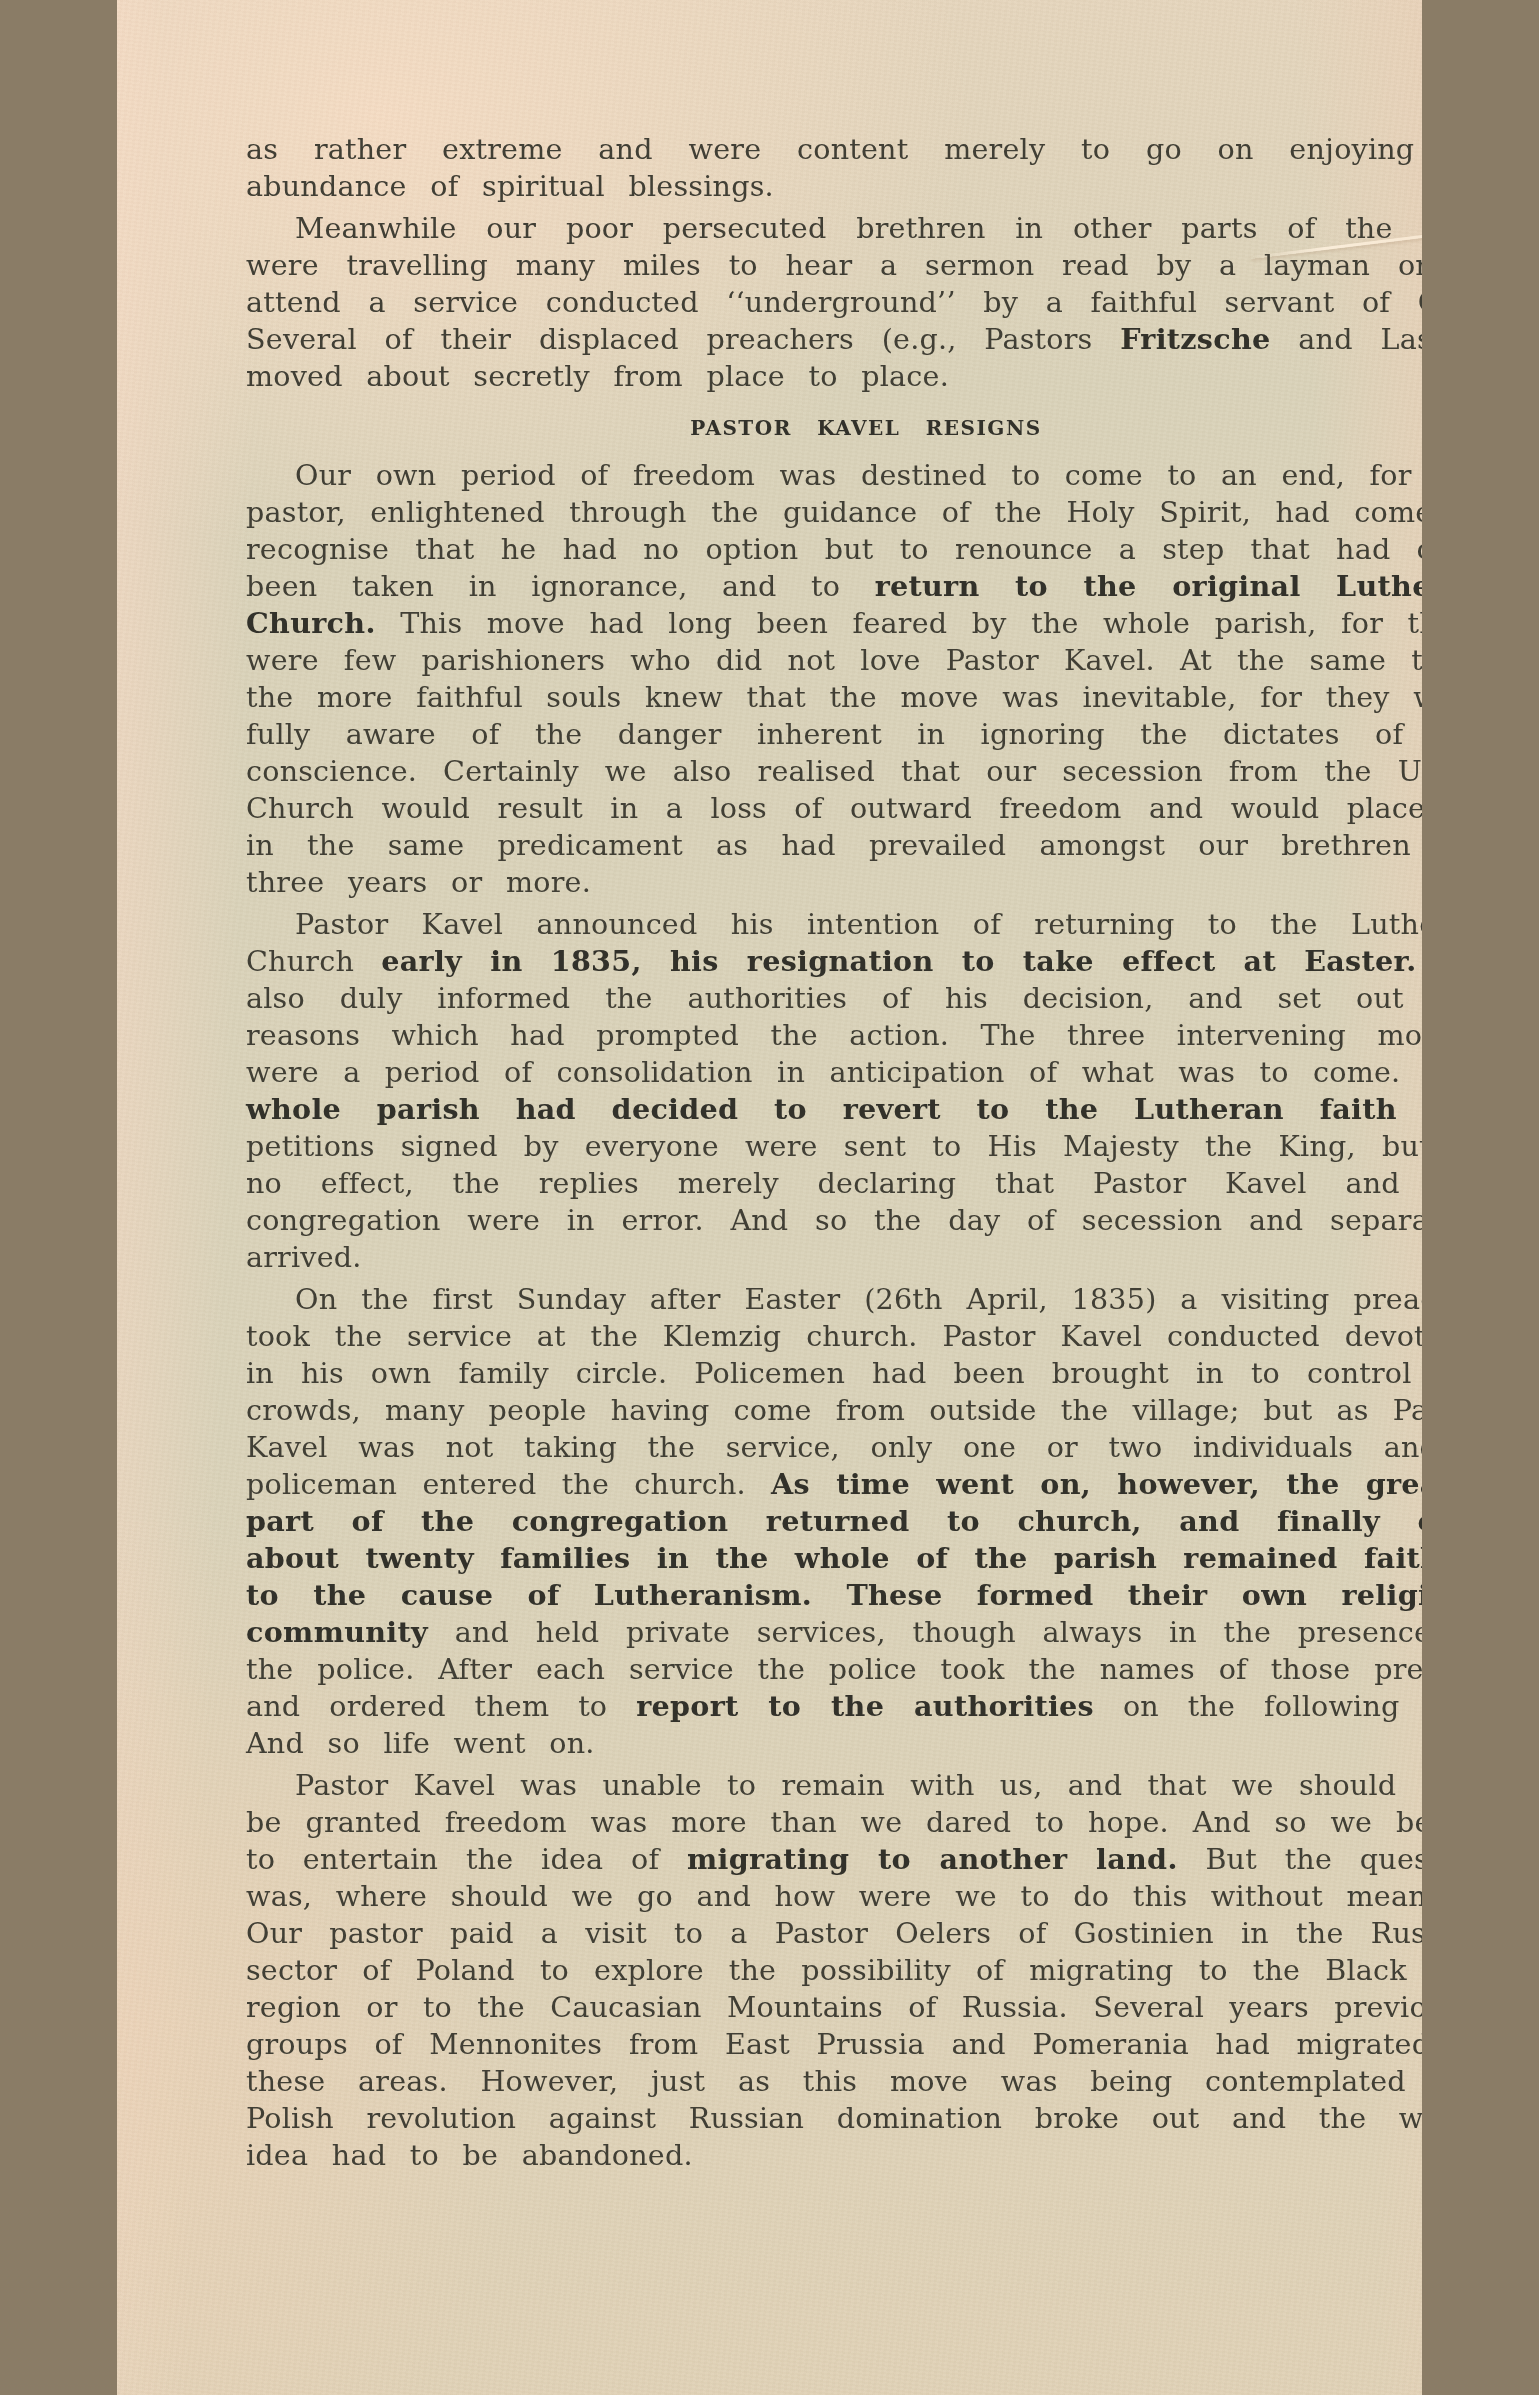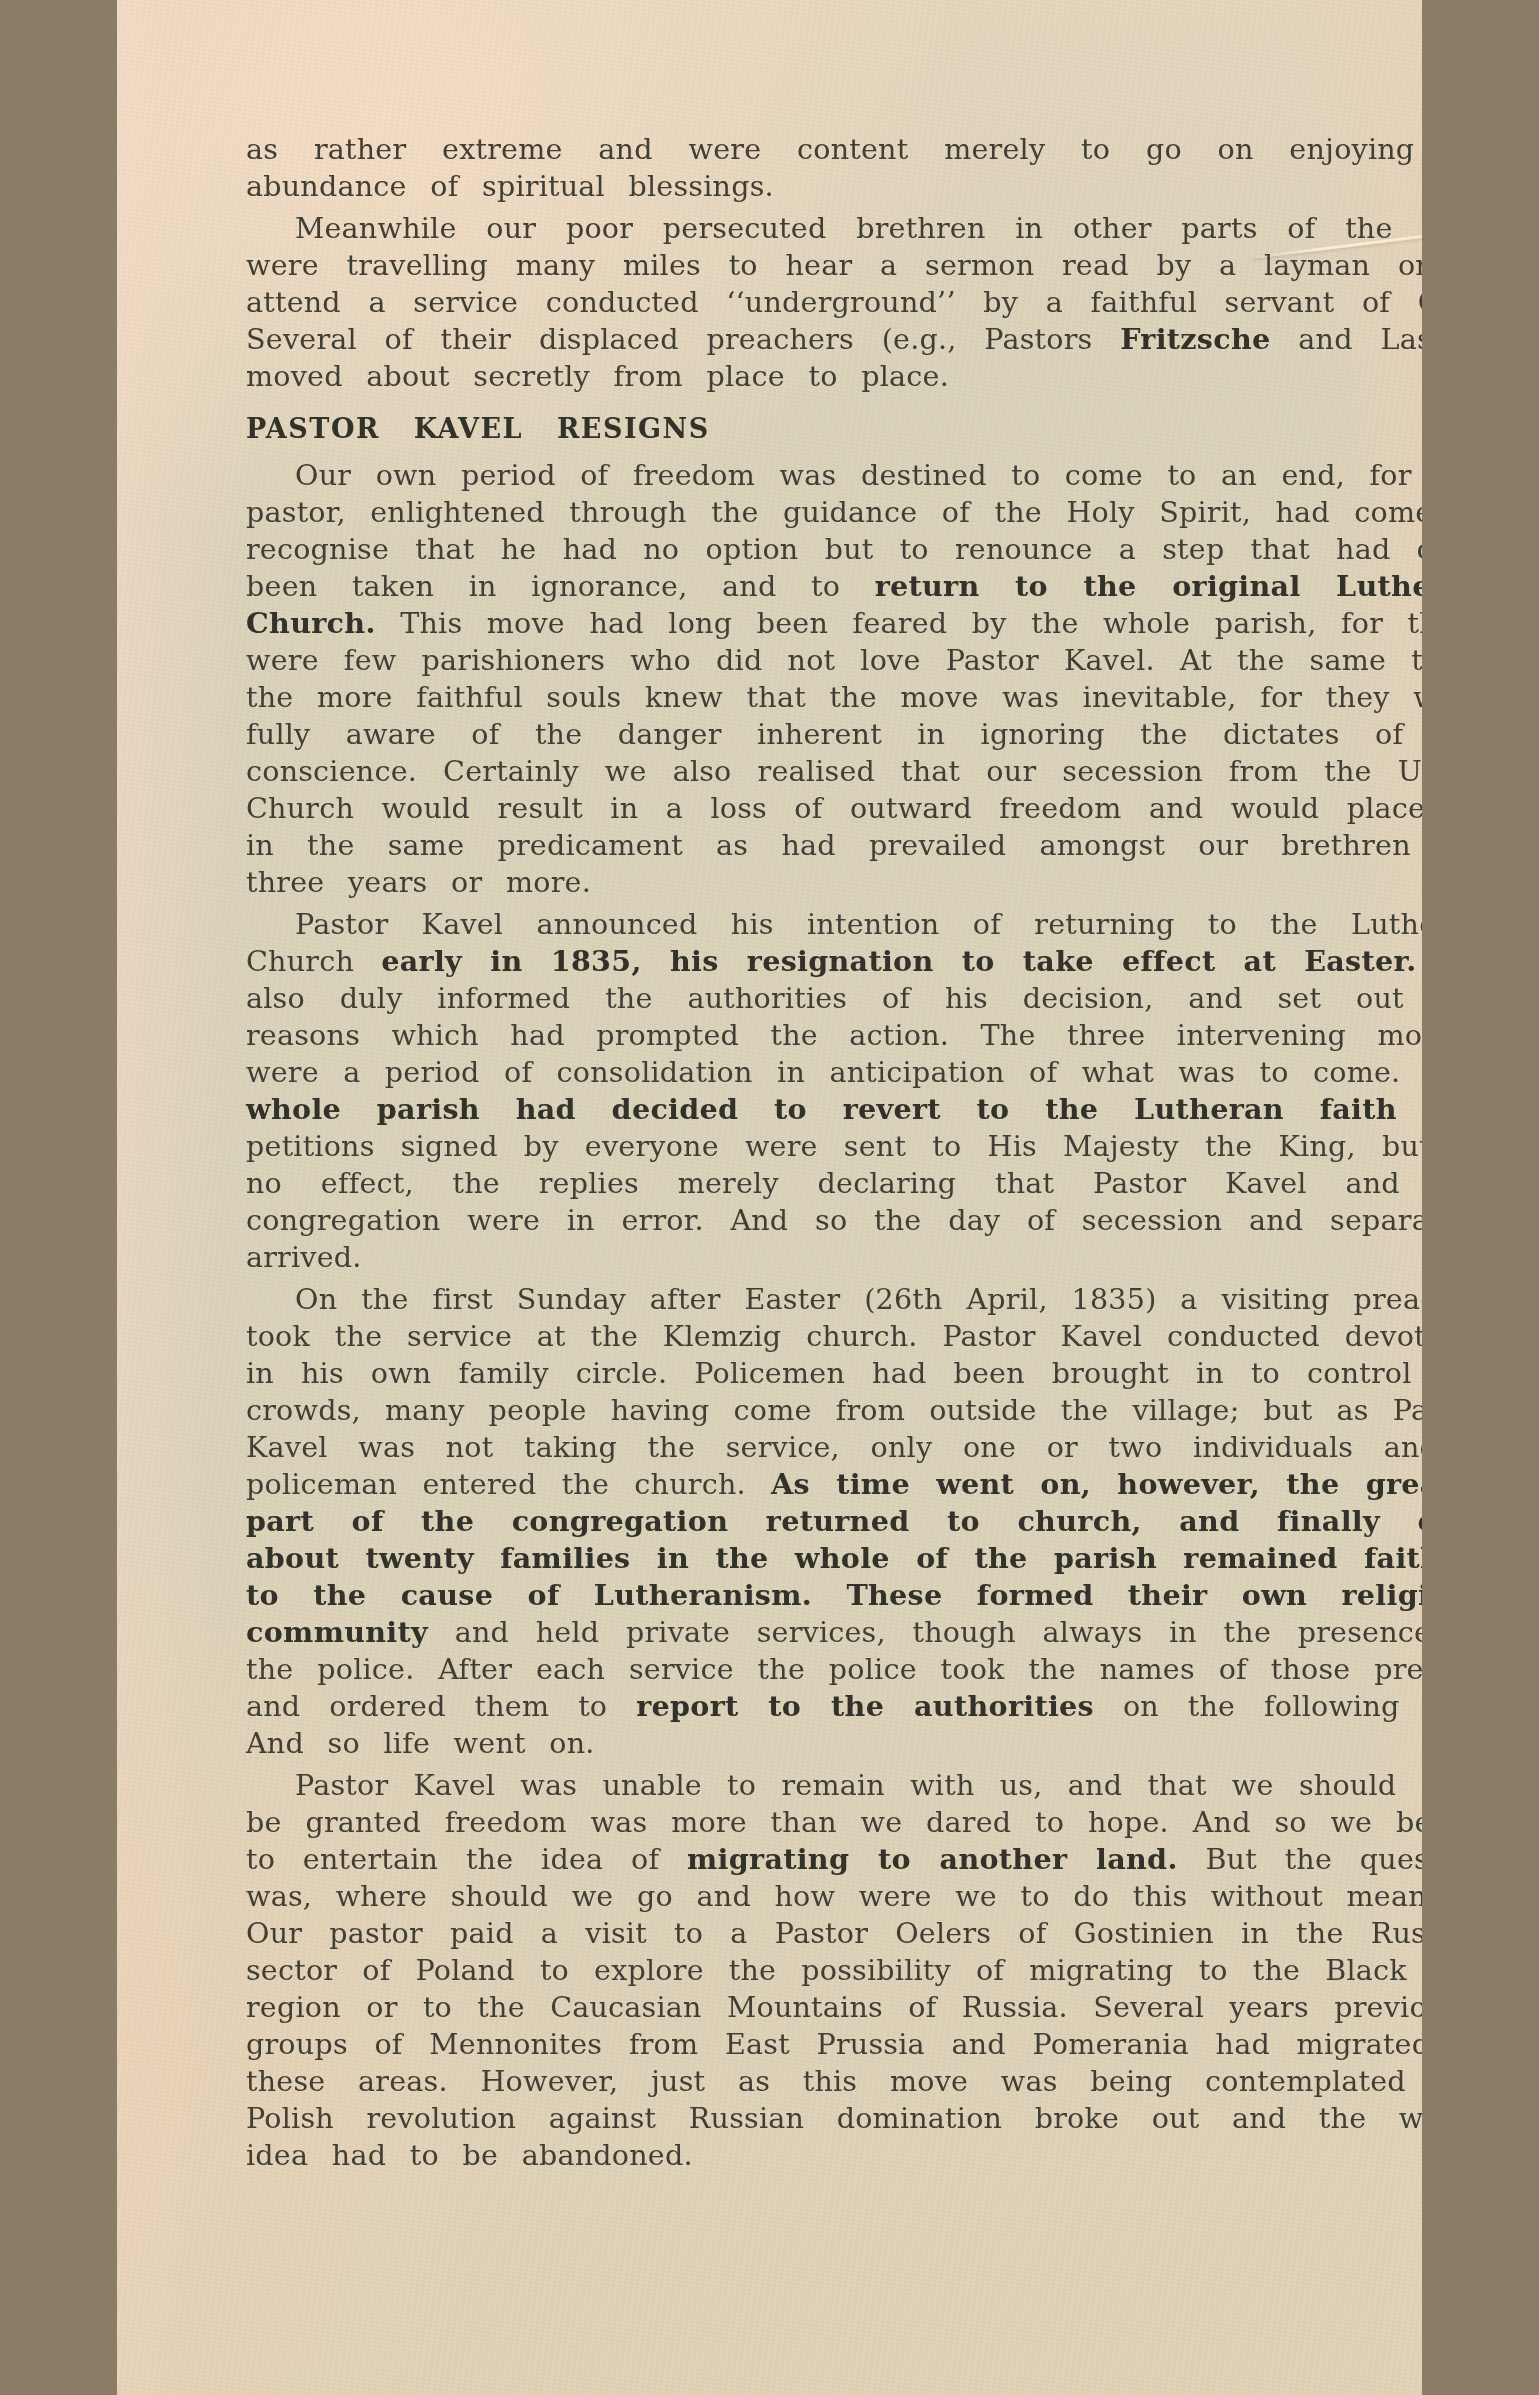--- a/index.html
+++ b/index.html
@@ -51,21 +51,22 @@
     letter-spacing: 0.2px;
   }
 
   .para { margin: 4.9px 0 0 0; text-indent: 49px; }
   .para.no-indent { text-indent: 0; margin-top: 0; }
   .para b { font-weight: 700; color: #32312a; letter-spacing: 0.3px; }
 
   .heading {
     margin: 14.8px 0 10.8px 0;
     text-indent: 0;
-    font-size: 27px;
+    text-align: center;
+    font-size: 20px;
     font-weight: 700;
     color: #32312a;
     letter-spacing: 1.5px;
     word-spacing: 0.85em;
   }
 
   .page-number {
     position: absolute;
     left: 1308px;
     top: 2186px;

